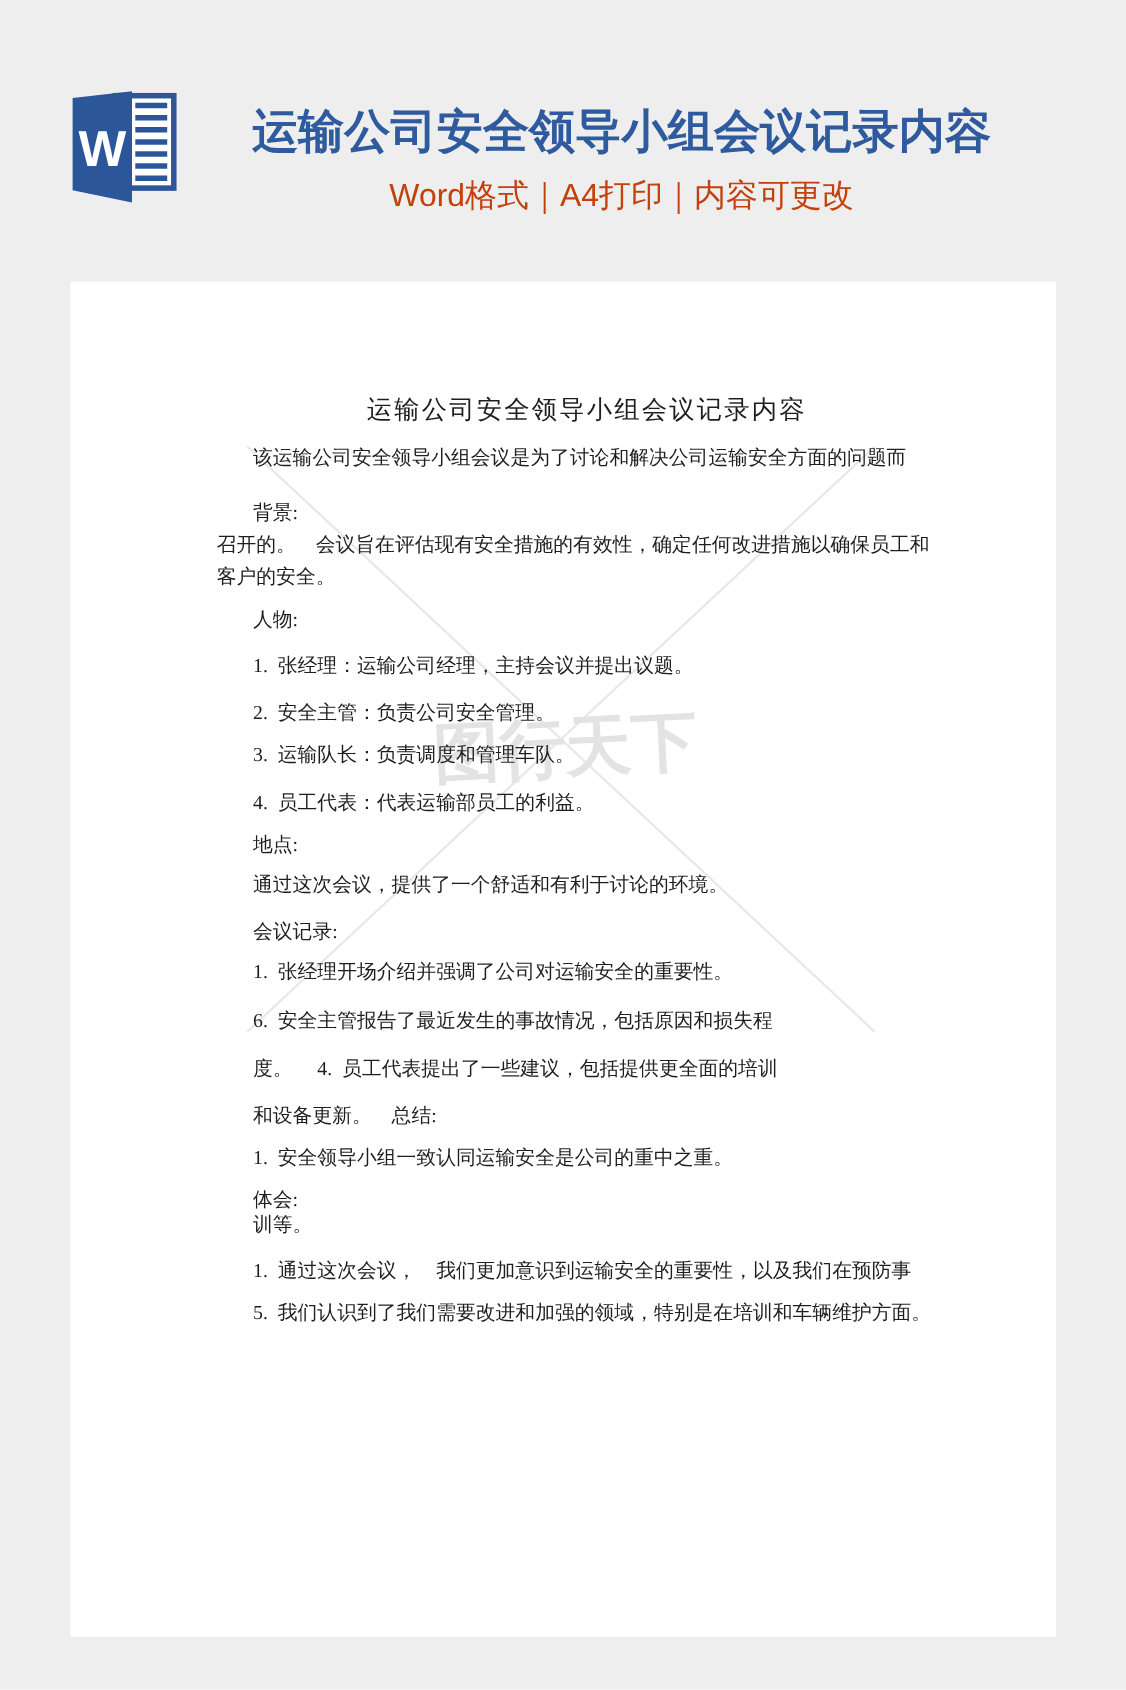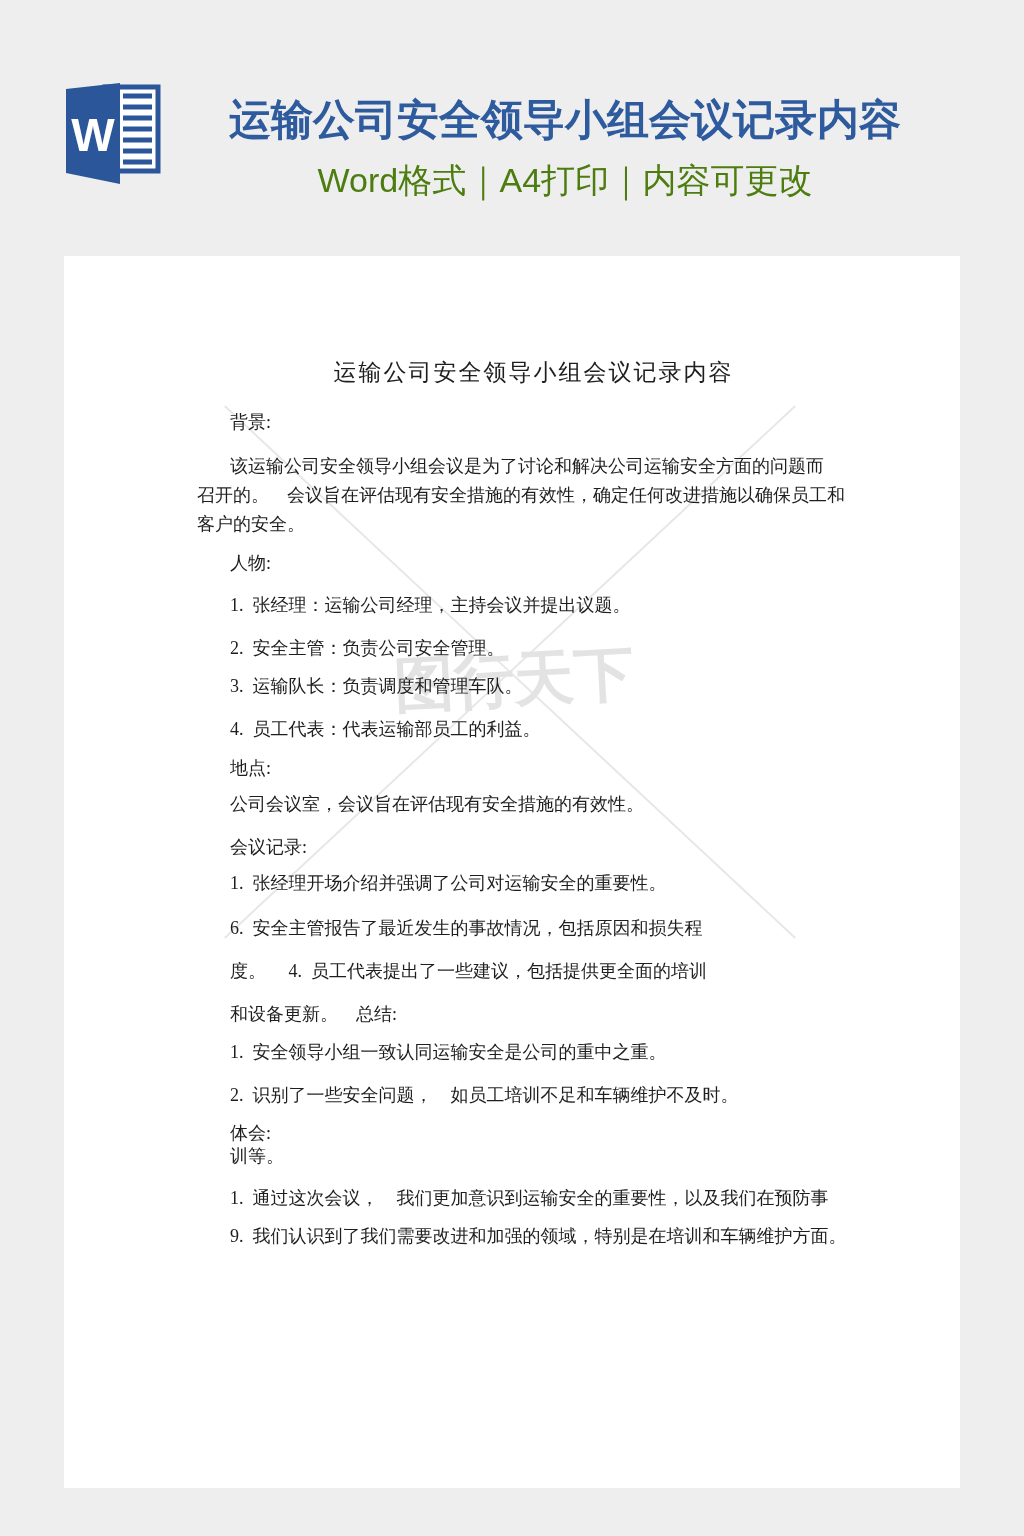--- a/index.html
+++ b/index.html
@@ -10,21 +10,21 @@
   }
   
   .word-icon{position:absolute;left:63px;top:81px;width:100px;height:105px;}
   .header-title{
     position:absolute;left:165px;top:92px;width:800px;
     text-align:center;font-size:42px;font-weight:bold;
     letter-spacing:0px;white-space:nowrap;
   }
   .header-subtitle{
     position:absolute;left:165px;top:158px;width:800px;
-    text-align:center;font-size:34px;color:#4d7c0f;white-space:nowrap;
+    text-align:center;font-size:29px;color:#c2410c;white-space:nowrap;
   }
   
   .page{
     position:absolute;left:64px;top:256px;width:896px;height:1232px;
     background:#ffffff;overflow:hidden;
   }
   .doc-lines{
     position:absolute;left:0;top:0;right:0;
     padding:102px 90px 0 133px;
     font-family:"Liberation Serif","DejaVu Serif",serif;
@@ -78,36 +78,35 @@
   <div class="header-title" style="color: rgb(46, 90, 158);">运输公司安全领导小组会议记录内容</div>
   <div class="header-subtitle">Word格式｜A4打印｜内容可更改</div>
 </div>
 
 <div class="page">
   <div class="diag d1"></div>
   <div class="diag d2"></div>
   <div class="watermark-text" style="color: rgb(227, 227, 227);">图行天下</div>
   <div class="doc-lines">
       <p class="center" style="margin-top: 0px;">运输公司安全领导小组会议记录内容</p>
+      <p class="indent" style="margin-top: 15px;">该运输公司安全领导小组会议是为了讨论和解决公司运输安全方面的问题而</p>
       <p class="indent" style="margin-top: 21px;">背景:</p>
-      <p class="indent" style="margin-top: 15px;">该运输公司安全领导小组会议是为了讨论和解决公司运输安全方面的问题而</p>
       <p class="margin" style="margin-top: 0px;">召开的。　会议旨在评估现有安全措施的有效性，确定任何改进措施以确保员工和</p>
       <p class="margin" style="margin-top: 0px;">客户的安全。</p>
       <p class="indent" style="margin-top: 10px;">人物:</p>
       <p class="indent" style="margin-top: 13px;">1.  张经理：运输公司经理，主持会议并提出议题。</p>
       <p class="indent" style="margin-top: 14px;">2.  安全主管：负责公司安全管理。</p>
       <p class="indent" style="margin-top: 9px;">3.  运输队长：负责调度和管理车队。</p>
       <p class="indent" style="margin-top: 14px;">4.  员工代表：代表运输部员工的利益。</p>
       <p class="indent" style="margin-top: 10px;">地点:</p>
-      <p class="indent" style="margin-top: 7px;">公司会议室，会议旨在评估现有安全措施的有效性。</p>
+      <p class="indent" style="margin-top: 7px;">通过这次会议，提供了一个舒适和有利于讨论的环境。</p>
       <p class="indent" style="margin-top: 14px;">会议记录:</p>
       <p class="indent" style="margin-top: 7px;">1.  张经理开场介绍并强调了公司对运输安全的重要性。</p>
       <p class="indent" style="margin-top: 16px;">6.  安全主管报告了最近发生的事故情况，包括原因和损失程</p>
       <p class="indent" style="margin-top: 14px;">度。　 4.  员工代表提出了一些建议，包括提供更全面的培训</p>
       <p class="indent" style="margin-top: 14px;">和设备更新。　总结:</p>
       <p class="indent" style="margin-top: 9px;">1.  安全领导小组一致认同运输安全是公司的重中之重。</p>
-      <p class="indent" style="margin-top: 14px;">2.  识别了一些安全问题，　如员工培训不足和车辆维护不及时。</p>
       <p class="indent" style="margin-top: 9px;">体会:</p>
       <p class="indent" style="margin-top: -6px;">训等。</p>
       <p class="indent" style="margin-top: 13px;">1.  通过这次会议，　我们更加意识到运输安全的重要性，以及我们在预防事</p>
-      <p class="indent" style="margin-top: 9px;">9.  我们认识到了我们需要改进和加强的领域，特别是在培训和车辆维护方面。</p>
+      <p class="indent" style="margin-top: 9px;">5.  我们认识到了我们需要改进和加强的领域，特别是在培训和车辆维护方面。</p>
     </div>
 </div>
 
 </body></html>

